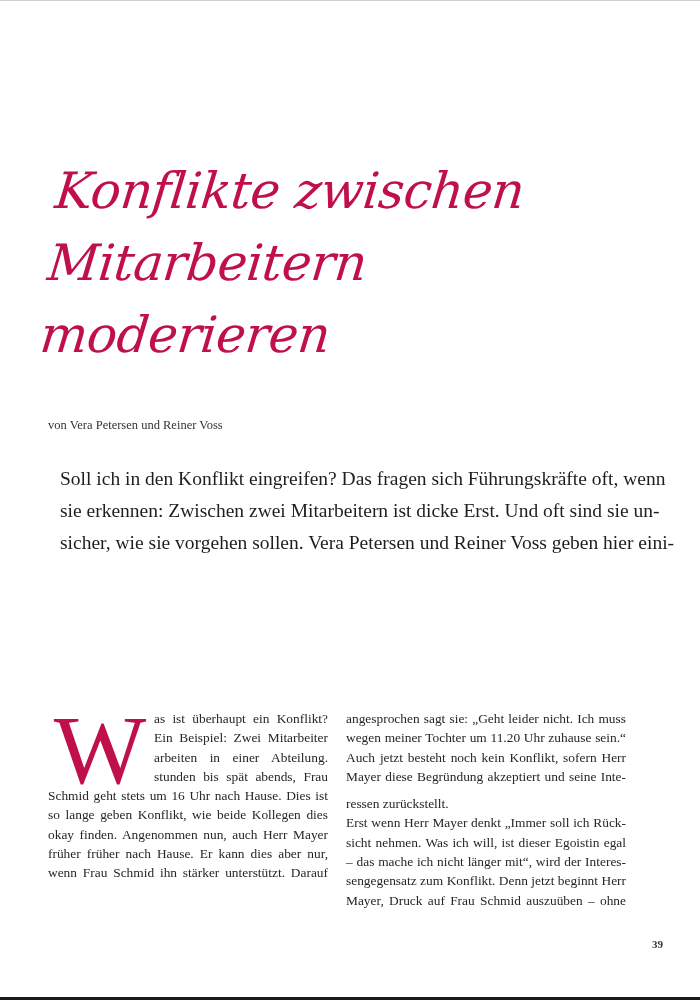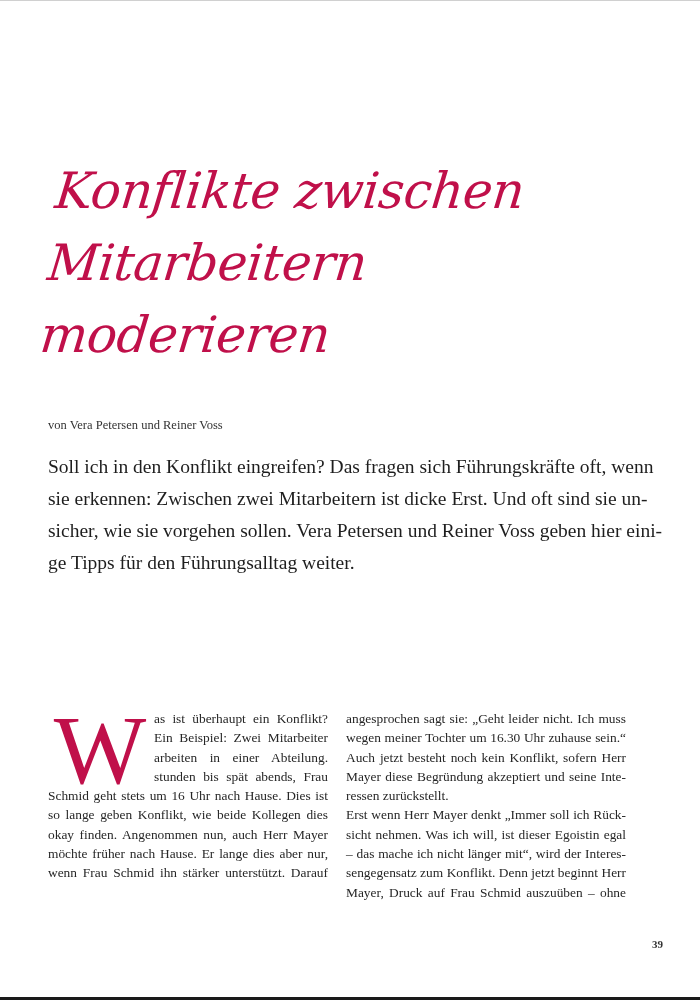--- a/index.html
+++ b/index.html
@@ -12,28 +12,28 @@
     .title {
       position: absolute; left: 48px; top: 155px; width: 620px;
       color: #c0104a; font-family: "DejaVu Serif", serif; font-style: italic;
       font-size: 50px; line-height: 72px; letter-spacing: -0.5px; font-weight: normal;
       transform: skewX(-6deg); margin: 0;
     }
     .title span { display: block; }
     .byline { position: absolute; left: 48px; top: 418px; font-size: 12.5px; color: #333; }
     .lead {
       position: absolute; left: 48px; top: 451px; width: 610px;
-      font-size: 19.5px; line-height: 32px; color: #1e1e1e; margin: 0;
+      font-size: 19.5px; line-height: 32px; color: #1e1e1e; margin: 12px;
     }
     .lead span { display: block; white-space: nowrap; }
     .col { position: absolute; top: 709px; font-size: 13.4px; line-height: 19.3px; color: #262626; }
     .col-left { left: 48px; width: 280px; }
     .col-right { left: 346px; width: 280px; }
     .line { display: block; text-align: justify; text-align-last: justify; white-space: nowrap; height: 19.3px; }
-    .line.last { text-align-last: left; }
+    .line.last { text-align-last: left; margin-top: 8px; }
     .dropcap {
       position: absolute; left: 48px; top: 706px; color: #c0104a;
       font-size: 98px; line-height: 88px; font-family: "Liberation Serif", serif;
       width: 104px; text-align: center;
     }
     .indent { padding-left: 106px; }
     .page-number { position: absolute; left: 640px; top: 938px; font-size: 11px; font-weight: bold; color: #333; margin-left: 12px; }
   </style>
 </head>
 <body>
@@ -44,40 +44,39 @@
   <span>Konflikte zwischen</span>
   <span>Mitarbeitern moderieren</span>
 </h1>
 
 <div class="byline">von Vera Petersen und Reiner Voss</div>
 
 <p class="lead">
   <span>Soll ich in den Konflikt eingreifen? Das fragen sich Führungskräfte oft, wenn</span>
   <span>sie erkennen: Zwischen zwei Mitarbeitern ist dicke Erst. Und oft sind sie un-</span>
   <span>sicher, wie sie vorgehen sollen. Vera Petersen und Reiner Voss geben hier eini-</span>
-  <span>ge Tipps für den Führungsalltag weiter.</span>
 </p>
 
 <div class="dropcap">W</div>
 
 <div class="col col-left">
   <span class="line indent">as ist überhaupt ein Konflikt?</span>
   <span class="line indent">Ein Beispiel: Zwei Mitarbeiter</span>
   <span class="line indent">arbeiten in einer Abteilung.</span>
   <span class="line indent">stunden bis spät abends, Frau</span>
   <span class="line">Schmid geht stets um 16 Uhr nach Hause. Dies ist</span>
   <span class="line">so lange geben Konflikt, wie beide Kollegen dies</span>
   <span class="line">okay finden. Angenommen nun, auch Herr Mayer</span>
-  <span class="line">möchte früher nach Hause. Er lange dies aber nur,</span>
+  <span class="line">früher früher nach Hause. Er kann dies aber nur,</span>
   <span class="line">wenn Frau Schmid ihn stärker unterstützt. Darauf</span>
 </div>
 
 <div class="col col-right">
   <span class="line">angesprochen sagt sie: „Geht leider nicht. Ich muss</span>
-  <span class="line">wegen meiner Tochter um 16.30 Uhr zuhause sein.“</span>
+  <span class="line">wegen meiner Tochter um 11.20 Uhr zuhause sein.“</span>
   <span class="line">Auch jetzt besteht noch kein Konflikt, sofern Herr</span>
   <span class="line">Mayer diese Begründung akzeptiert und seine Inte-</span>
   <span class="line last">ressen zurückstellt.</span>
   <span class="line">Erst wenn Herr Mayer denkt „Immer soll ich Rück-</span>
   <span class="line">sicht nehmen. Was ich will, ist dieser Egoistin egal</span>
   <span class="line">– das mache ich nicht länger mit“, wird der Interes-</span>
   <span class="line">sengegensatz zum Konflikt. Denn jetzt beginnt Herr</span>
   <span class="line">Mayer, Druck auf Frau Schmid auszuüben – ohne</span>
 </div>
 

